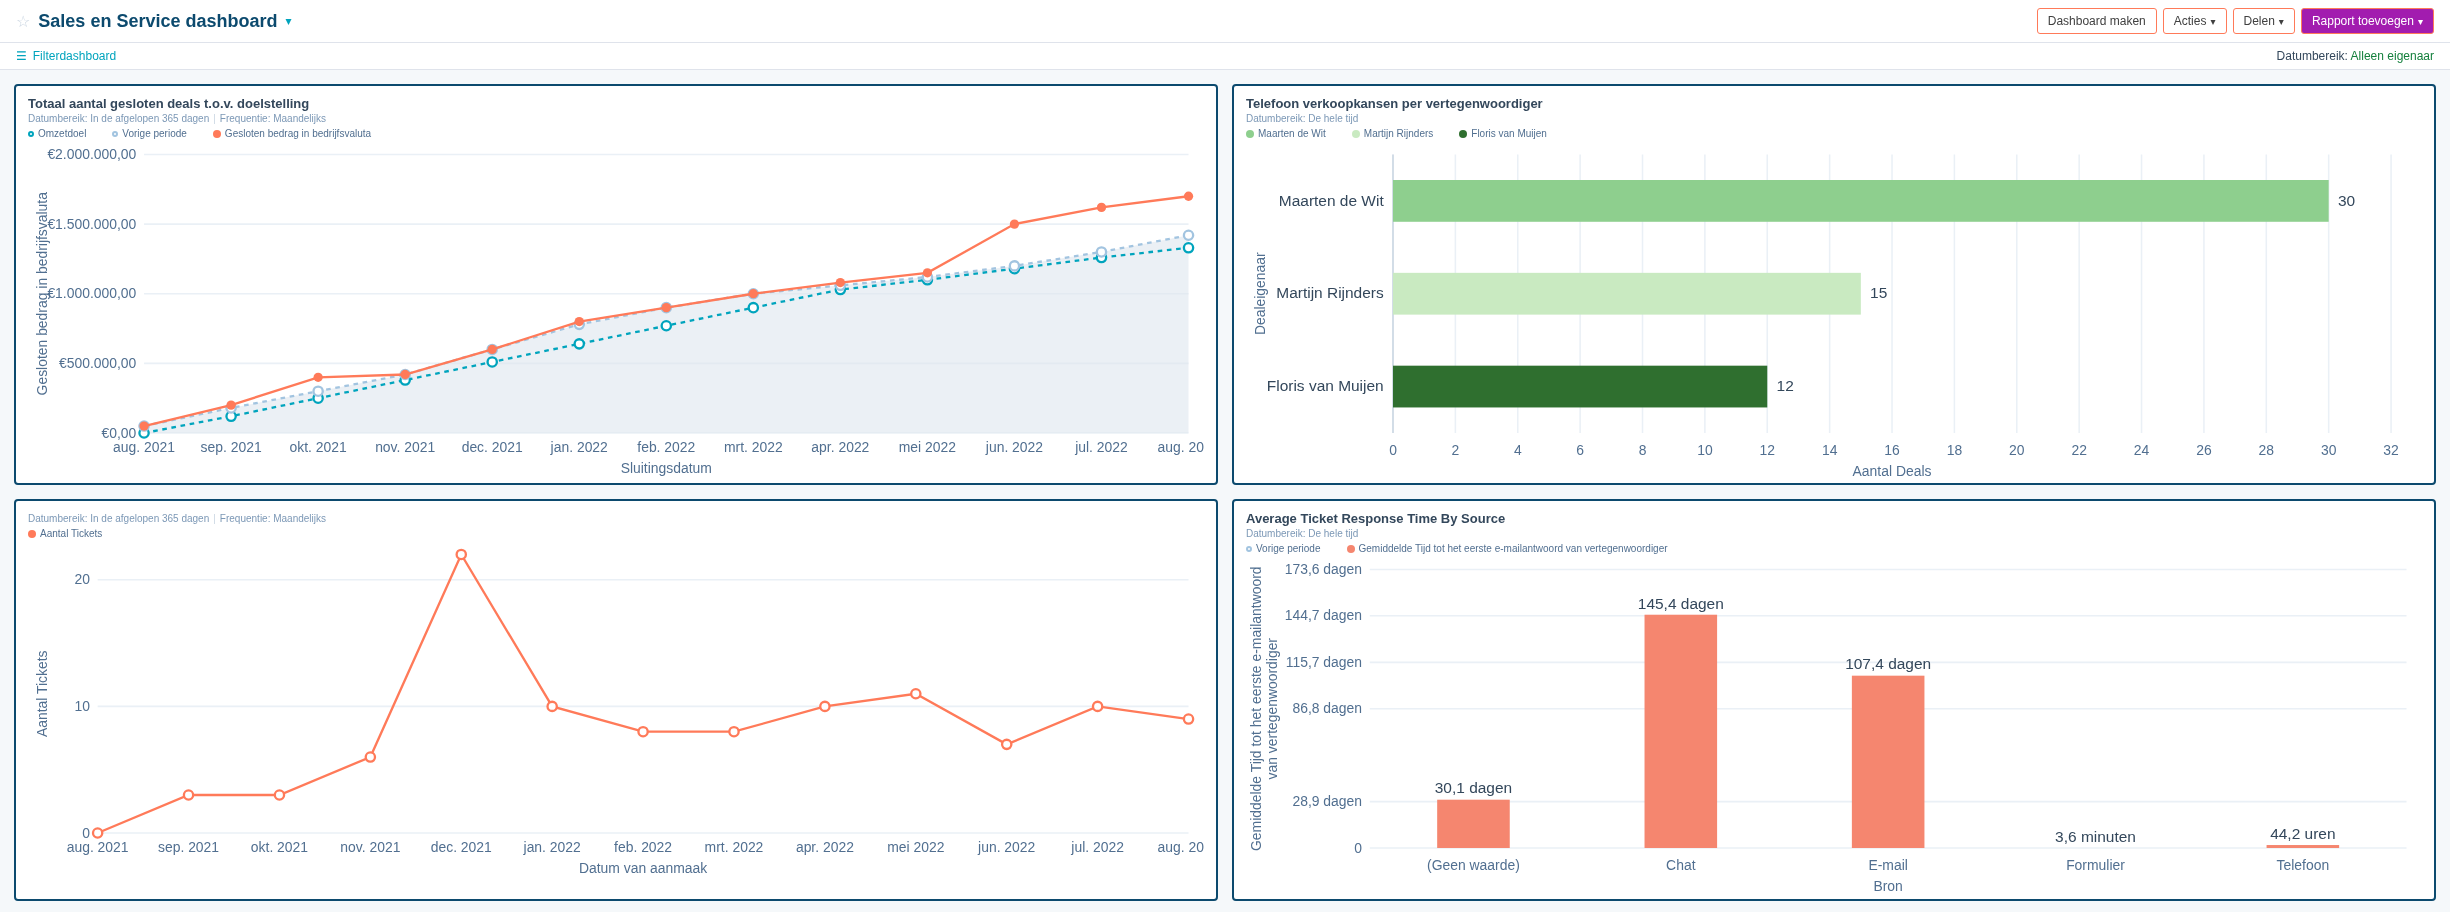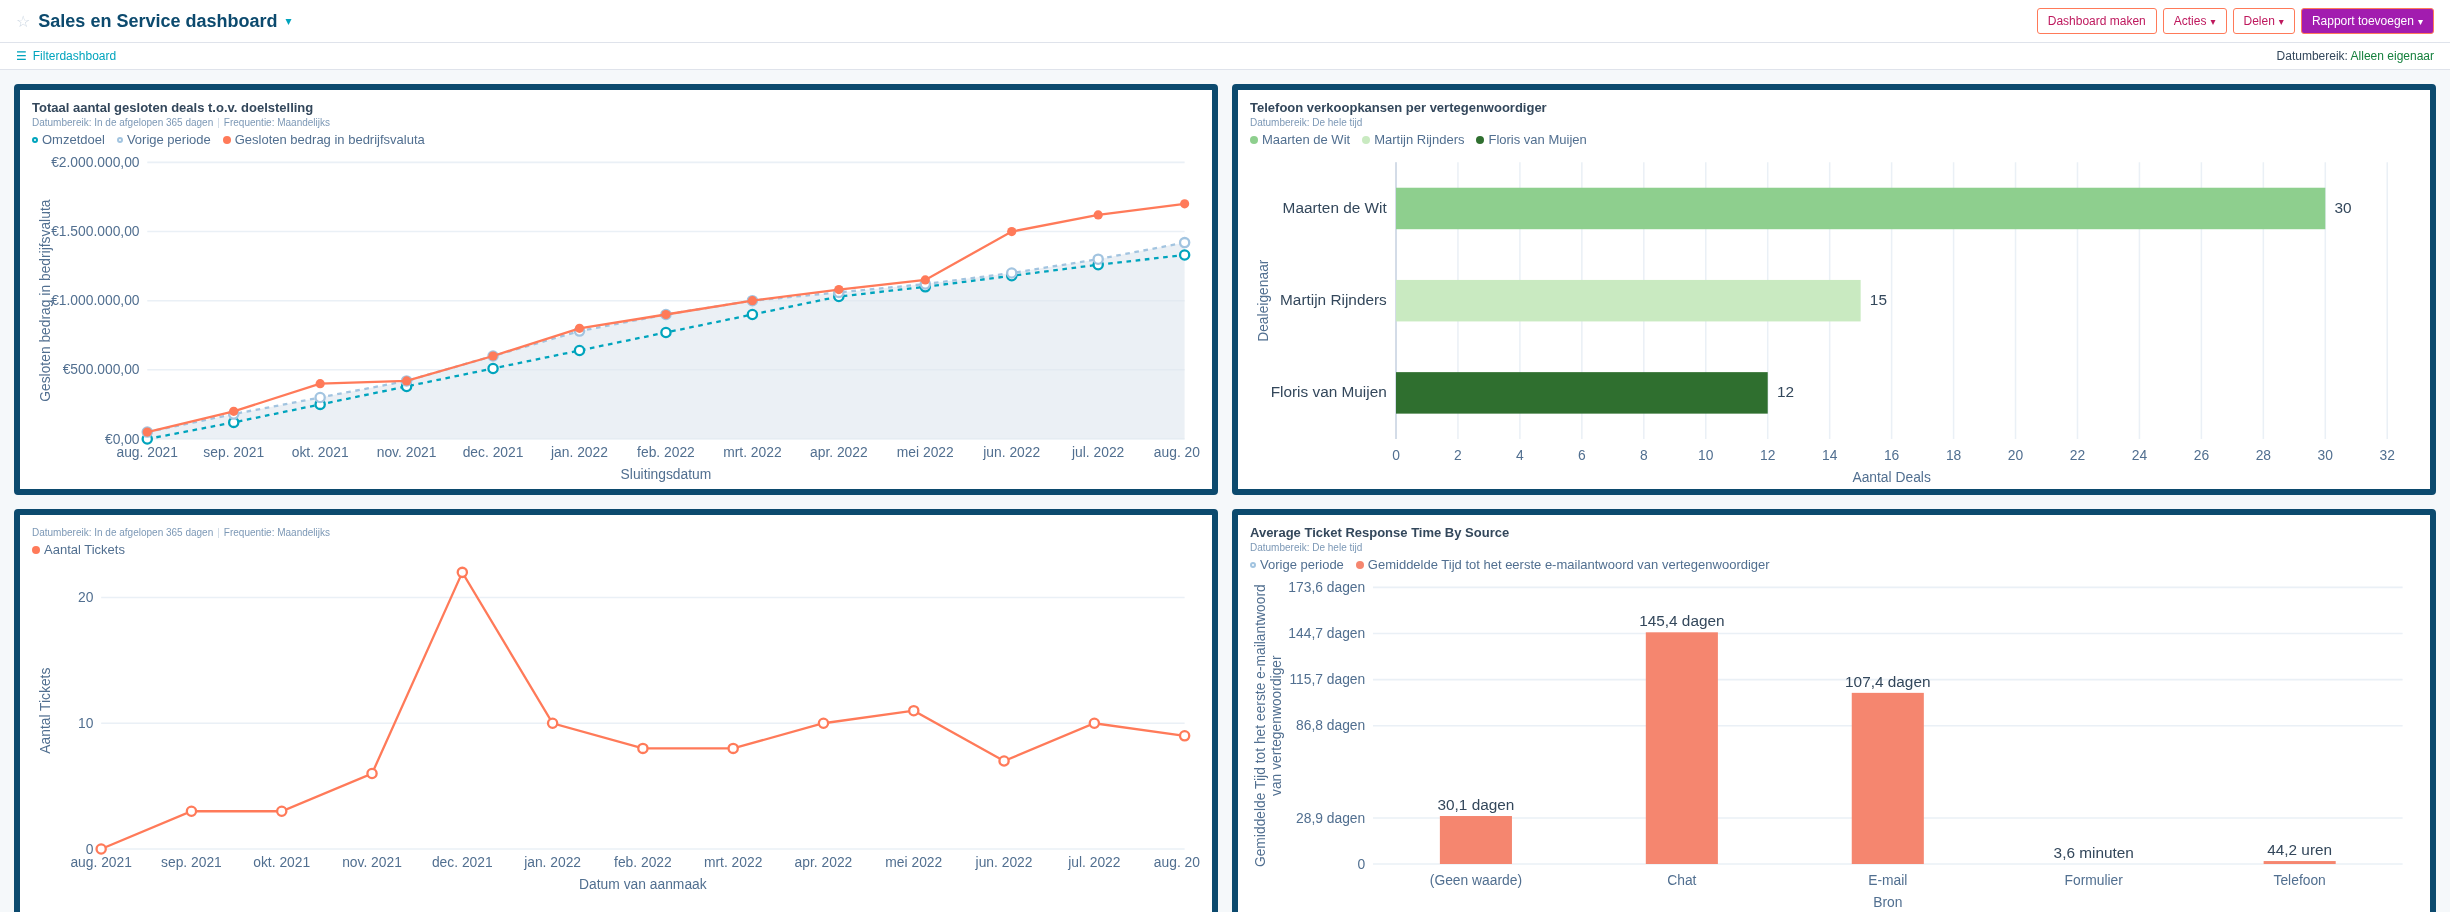--- a/index.html
+++ b/index.html
@@ -19,21 +19,21 @@
     background: #fff;
     border-bottom: 1px solid #dfe3eb;
   }
   .topbar-left { display: flex; align-items: center; gap: 8px; }
   .star-icon { color: #cbd6e2; font-size: 16px; cursor: pointer; }
   .dash-title { color: #0c4a6e; font-size: 18px; font-weight: 600; }
   .caret-down { color: #00a4bd; font-size: 12px; cursor: pointer; }
   .topbar-right { display: flex; gap: 6px; }
   .btn {
     border: 1px solid #ff7a59;
-    color: #be185d;
+    color: #404040;
     background: #fff;
     padding: 5px 10px;
     border-radius: 3px;
     font-size: 12px;
     cursor: pointer;
     display: inline-flex;
     align-items: center;
     gap: 4px;
   }
   .btn.solid { background: #a21caf; color: #fff; }
@@ -55,30 +55,30 @@
   
   .grid {
     display: grid;
     grid-template-columns: 1fr 1fr;
     grid-auto-rows: auto;
     gap: 14px;
     padding: 14px;
   }
   .card {
     background: #fff;
-    border: 6px solid #0c4a6e;
+    border: 2px solid #0c4a6e;
     border-radius: 4px;
     padding: 10px 12px 4px 12px;
     display: flex;
     flex-direction: column;
   }
   .card-title { font-size: 13px; font-weight: 600; color: #33475b; }
   .card-sub { font-size: 10px; color: #7c98b6; margin-top: 2px; }
   .card-sub .sep { color: #cbd6e2; margin: 0 4px; }
-  .legend { display: flex; gap: 12px; font-size: 13px; color: #516f90; margin-top: 4px; flex-wrap: wrap; align-items: center; }
+  .legend { display: flex; gap: 26px; font-size: 10px; color: #516f90; margin-top: 4px; flex-wrap: wrap; align-items: center; }
   .legend .item { display: flex; align-items: center; gap: 4px; }
   .legend .swatch {
     width: 8px; height: 8px; border-radius: 50%;
     display: inline-block;
   }
   .legend .swatch.ring { background: #fff; border: 2px solid; width: 6px; height: 6px; }
   .chart-wrap { flex: 1; position: relative; }
   svg { display: block; }
   .axis-text { font-size: 9px; fill: #516f90; }
   .axis-title { font-size: 9px; fill: #516f90; }

